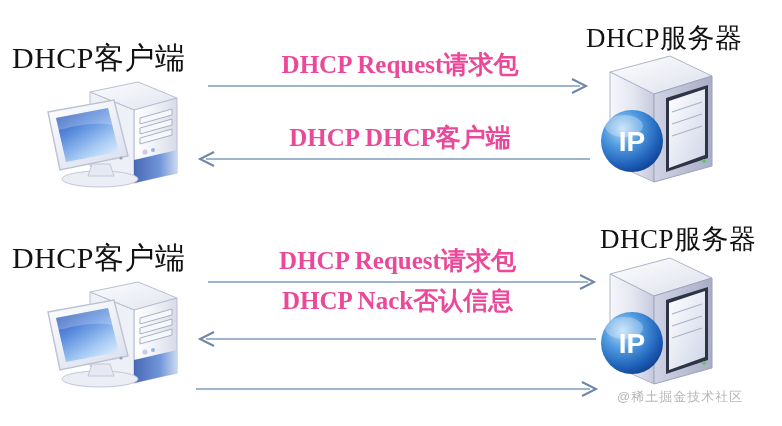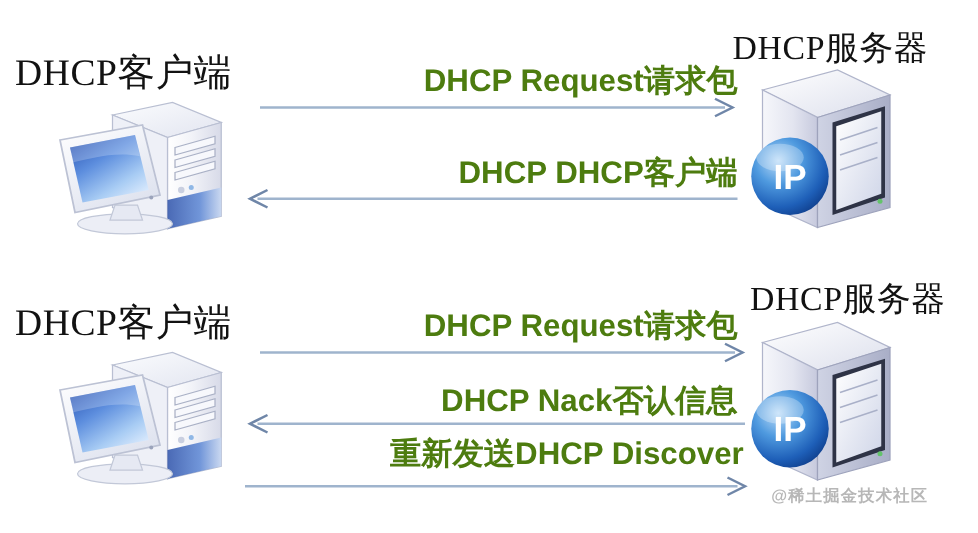--- a/index.html
+++ b/index.html
@@ -23,25 +23,25 @@
   .node-label {
     position: absolute;
     font-family: "Liberation Serif", "DejaVu Serif", serif;
     font-weight: 400;
     color: #121212;
     white-space: nowrap;
     letter-spacing: 0.5px;
   }
   .msg-label {
     position: absolute;
-    font-family: Liberation Sans, sans-serif;
+    font-family: Liberation Serif, serif;
     font-weight: 700;
-    color: #4d7c0f;
+    color: #ec4899;
     white-space: nowrap;
-    text-align: right;
+    text-align: center;
   }
   .watermark {
     position: absolute;
     font-family: "Liberation Sans", "DejaVu Sans", sans-serif;
     color: #b7b7b7;
     font-size: 13px;
     white-space: nowrap;
     letter-spacing: 1px;
   }
 
@@ -283,31 +283,30 @@
   </div>
 
   <div class="msg-label" style="left:205px; top:228px; width:385px; font-size:25px;">DHCP Request请求包</div>
   <div class="arrow" style="left:208px; top:259px; width:390px;">
     <svg width="390" height="14" viewBox="0 0 390 14" preserveAspectRatio="none">
       <line x1="0" y1="7" x2="380" y2="7" stroke="#9fb4cd" stroke-width="2"></line>
       <polyline points="372,0 386,7 372,14" fill="none" stroke="#6f86a8" stroke-width="2"></polyline>
     </svg>
   </div>
 
-  <div class="msg-label" style="left:205px; top:288px; width:385px; font-size:25px;">DHCP Nack否认信息</div>
+  <div class="msg-label" style="left:205px; top:268px; width:385px; font-size:25px;">DHCP Nack否认信息</div>
   <div class="arrow" style="left:196px; top:316px; width:400px;">
     <svg width="400" height="14" viewBox="0 0 400 14" preserveAspectRatio="none">
       <line x1="10" y1="7" x2="400" y2="7" stroke="#9fb4cd" stroke-width="2"></line>
       <polyline points="18,0 4,7 18,14" fill="none" stroke="#6f86a8" stroke-width="2"></polyline>
     </svg>
   </div>
 
-  <div class="msg-label" style="left:195px; top:330px; width:400px; font-size:25px;">重新发送DHCP Discover</div>
   <div class="arrow" style="left:196px; top:366px; width:404px;">
     <svg width="404" height="14" viewBox="0 0 404 14" preserveAspectRatio="none">
       <line x1="0" y1="7" x2="394" y2="7" stroke="#9fb4cd" stroke-width="2"></line>
       <polyline points="386,0 400,7 386,14" fill="none" stroke="#6f86a8" stroke-width="2"></polyline>
     </svg>
   </div>
 
-  <div class="watermark" style="left:617px; top:372px;font-weight:bold;">@稀土掘金技术社区</div>
+  <div class="watermark" style="left:617px; top:372px;">@稀土掘金技术社区</div>
 
 </div>
 
 </body></html>

